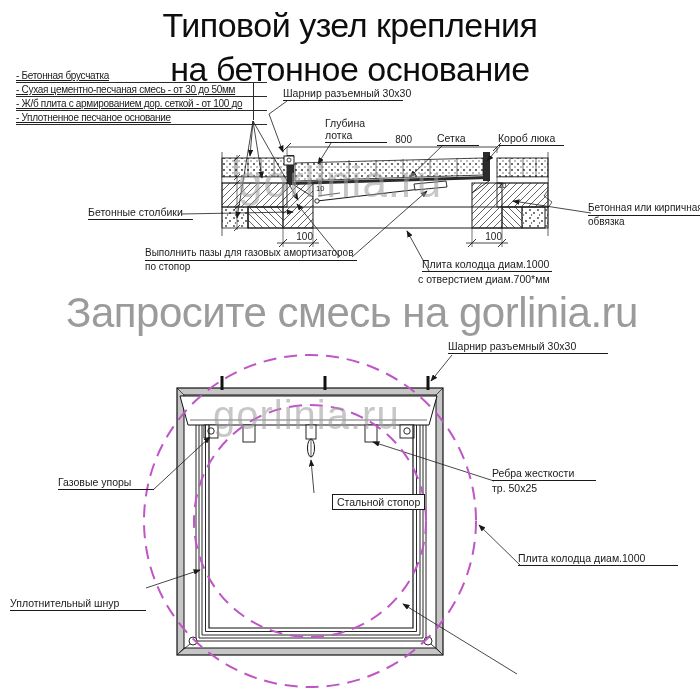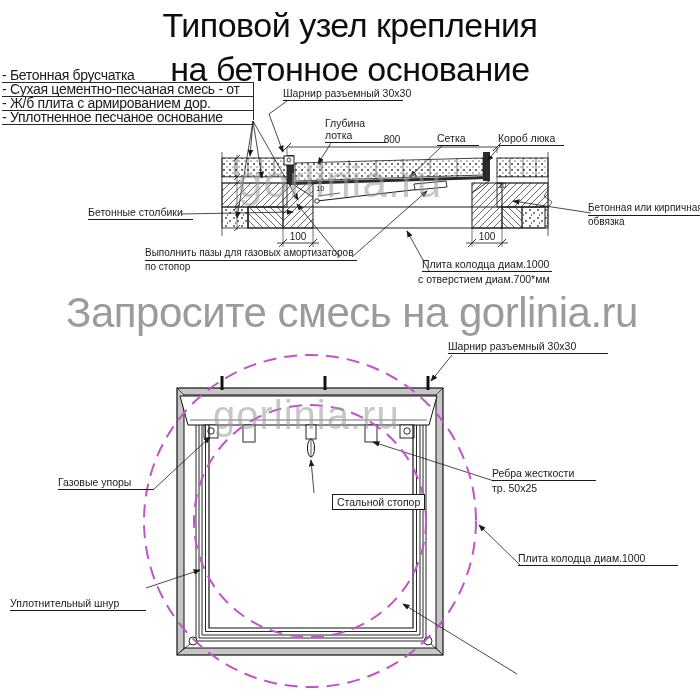--- a/index.html
+++ b/index.html
@@ -9,23 +9,23 @@
          color:#0d0d0d;letter-spacing:-0.5px;white-space:nowrap;}
   #title1{top:6px;} #title2{top:50px;}
   .wm{position:absolute;color:#9b9b9b;white-space:nowrap;margin-top:9px;}
   #wm-mid{left:6px;top:280px;font-size:42px;letter-spacing:-0.5px;width:692px;text-align:center;}
   #wm-top{left:238px;top:148px;font-size:44px;opacity:.55;letter-spacing:1px;}
   #wm-plan{left:213px;top:384px;font-size:40px;opacity:.55;letter-spacing:1px;}
   .lbl{position:absolute;font-size:10.5px;line-height:12px;white-space:nowrap;}
   .ctr{}
   .ul{border-bottom:1px solid #1a1a1a;padding-bottom:1px;}
   .box{border:1px solid #1a1a1a;padding:1px 4px;background:#fff;margin-left:26px;}
-  .dim{position:absolute;font-size:10px;text-align:center;}
+  .dim{position:absolute;font-size:10px;text-align:right;}
   .dim-sm{position:absolute;font-size:7.5px;}
-  #legend{position:absolute;left:2px;top:69px;width:251px;font-size:14px;letter-spacing:-0.3px;}
+  #legend{position:absolute;left:16px;top:69px;width:251px;font-size:10px;letter-spacing:-0.3px;text-decoration:underline;}
   #legend .row{height:13px;line-height:13px;border-bottom:1px solid #2a2a2a;overflow:hidden;}
   #legend-edge{position:absolute;left:253px;top:82px;height:38px;width:0;border-left:1px solid #2a2a2a;}
   svg{position:absolute;left:0;top:0;}
 </style>
 </head>
 <body>
 
 <div id="stage">
 
   <svg width="700" height="700" viewBox="0 0 700 700">

